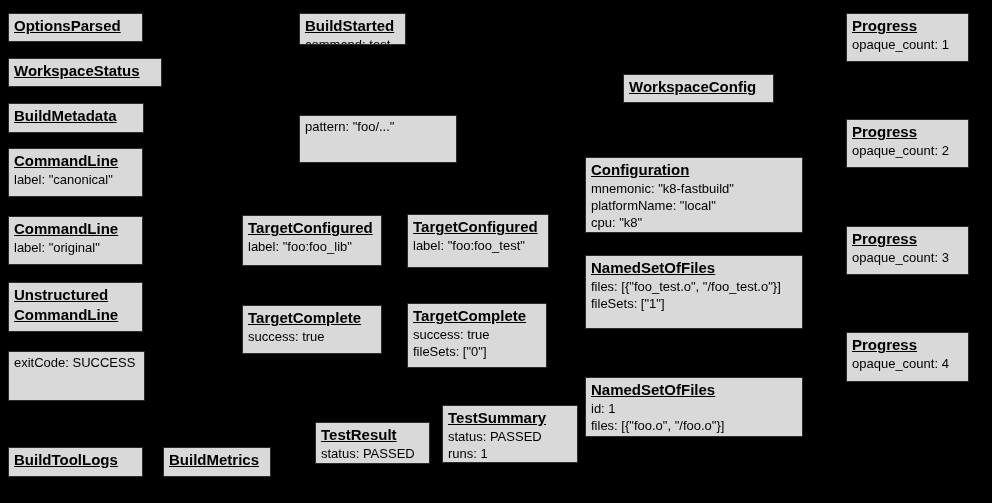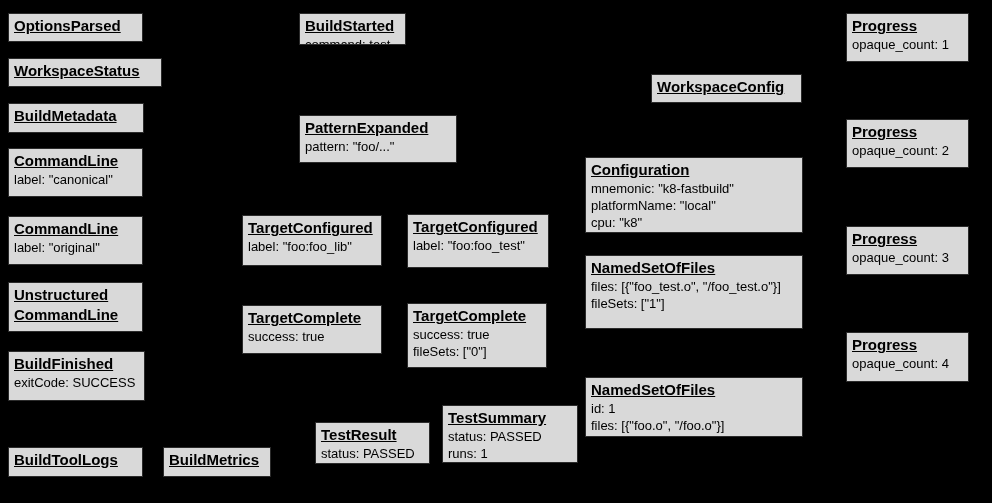--- a/index.html
+++ b/index.html
@@ -59,39 +59,37 @@
     <div class="t">CommandLine</div>
     <div class="f">label: "original"</div>
   </div>
 
   <div class="node" style="left:8px;top:282px;width:135px;height:50px">
     <div class="t">Unstructured</div>
     <div class="t">CommandLine</div>
   </div>
 
   <div class="node" style="left:8px;top:351px;width:137px;height:50px">
-    <div class="t">BuildFinished</div>
     <div class="f">exitCode: SUCCESS</div>
   </div>
 
   <div class="node" style="left:8px;top:447px;width:135px;height:30px">
     <div class="t">BuildToolLogs</div>
   </div>
 
   <div class="node" style="left:163px;top:447px;width:108px;height:30px">
     <div class="t">BuildMetrics</div>
   </div>
 
   <div class="node" style="left:299px;top:13px;width:107px;height:32px">
     <div class="t">BuildStarted</div>
     <div class="f">command: test</div>
   </div>
 
   <div class="node" style="left:299px;top:115px;width:158px;height:48px">
-    <div class="t">PatternExpanded</div>
     <div class="f">pattern: "foo/..."</div>
   </div>
 
   <div class="node" style="left:242px;top:215px;width:140px;height:51px">
     <div class="t">TargetConfigured</div>
     <div class="f">label: "foo:foo_lib"</div>
   </div>
 
   <div class="node" style="left:407px;top:214px;width:142px;height:54px">
     <div class="t">TargetConfigured</div>
@@ -113,21 +111,21 @@
     <div class="t">TestResult</div>
     <div class="f">status: PASSED</div>
   </div>
 
   <div class="node" style="left:442px;top:405px;width:136px;height:58px">
     <div class="t">TestSummary</div>
     <div class="f">status: PASSED</div>
     <div class="f">runs: 1</div>
   </div>
 
-  <div class="node" style="left:651px;top:74px;width:151px;height:29px">
+  <div class="node" style="left:623px;top:74px;width:151px;height:29px">
     <div class="t">WorkspaceConfig</div>
   </div>
 
   <div class="node" style="left:585px;top:157px;width:218px;height:76px">
     <div class="t">Configuration</div>
     <div class="f">mnemonic: "k8-fastbuild"</div>
     <div class="f">platformName: "local"</div>
     <div class="f">cpu: "k8"</div>
   </div>
 

